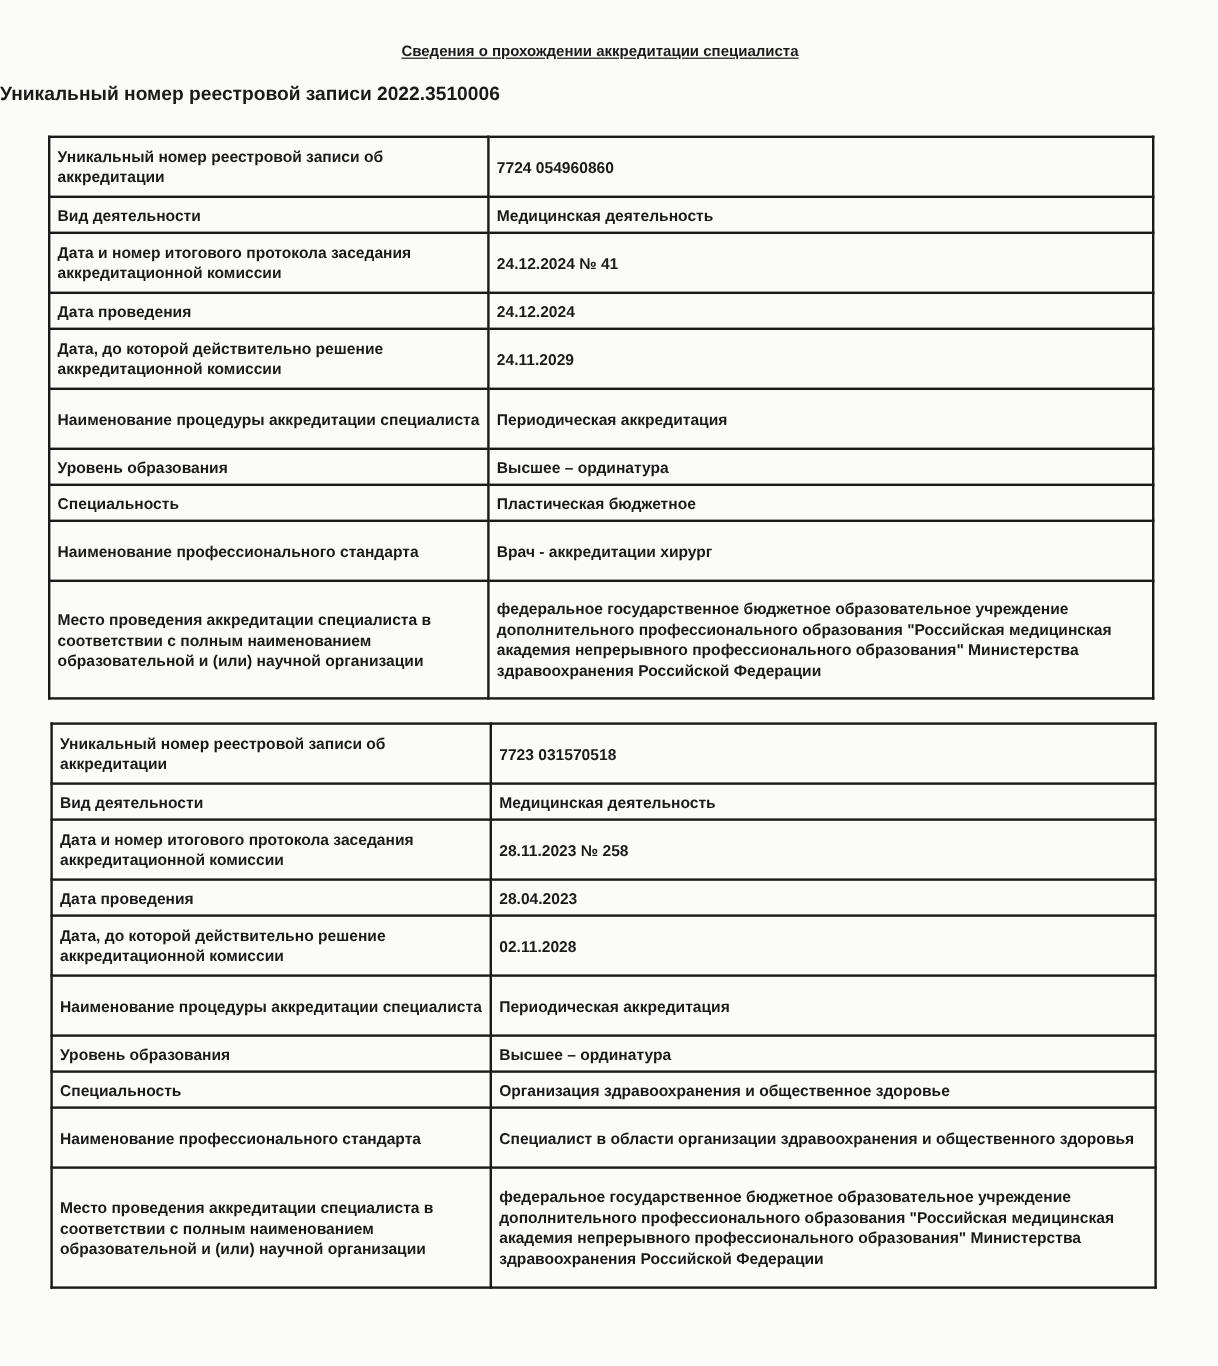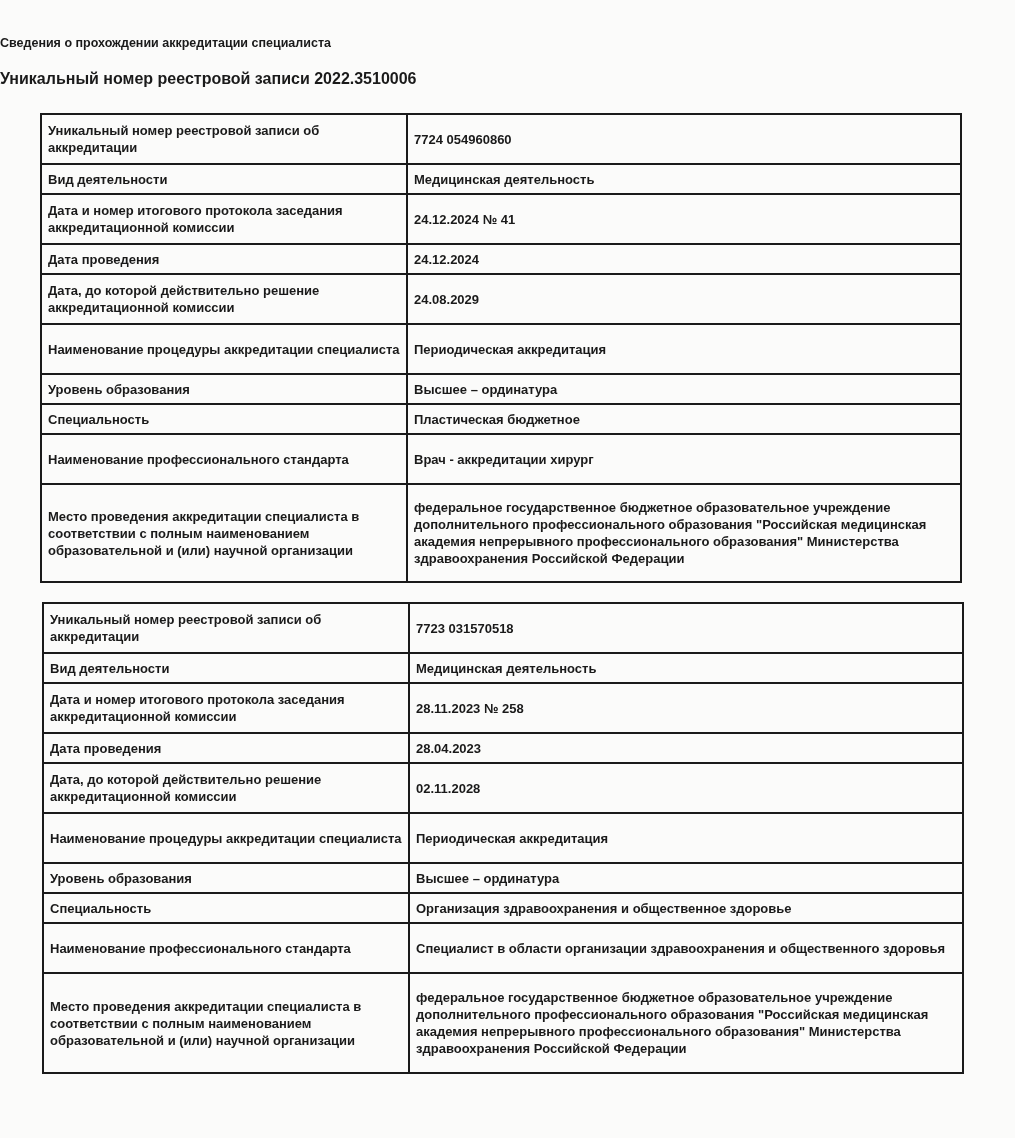--- a/index.html
+++ b/index.html
@@ -6,21 +6,22 @@
   body {
     width: 1015px; height: 1138px;
     background: #fbfbfa;
     font-family: "Liberation Sans", sans-serif;
     color: #1a1a1a;
     position: relative;
     overflow: hidden;
   }
   .subtitle {
     position: absolute; left: 0; width: 1000px; top: 36px;
-    text-align: left; font-size: 12.5px; font-weight: bold;
+    text-align: center; font-size: 12.5px; font-weight: bold;
+    text-decoration: underline;
   }
   .title {
     position: absolute; left: 0; width: 1000px; top: 70px;
     text-align: left; font-size: 16px; font-weight: bold;
   }
   table.acc {
     position: absolute;
     border-collapse: collapse;
     border: 2px solid #f97316;
     font-size: 13px; font-weight: bold;
@@ -55,21 +56,21 @@
   <tr style="height:50px">
     <td class="lbl">Дата и номер итогового протокола заседания аккредитационной комиссии</td>
     <td>24.12.2024 № 41</td>
   </tr>
   <tr style="height:30px">
     <td class="lbl">Дата проведения</td>
     <td>24.12.2024</td>
   </tr>
   <tr style="height:50px">
     <td class="lbl">Дата, до которой действительно решение аккредитационной комиссии</td>
-    <td>24.08.2029</td>
+    <td>24.11.2029</td>
   </tr>
   <tr style="height:50px">
     <td class="lbl">Наименование процедуры аккредитации специалиста</td>
     <td>Периодическая аккредитация</td>
   </tr>
   <tr style="height:30px">
     <td class="lbl">Уровень образования</td>
     <td>Высшее – ординатура</td>
   </tr>
   <tr style="height:30px">

